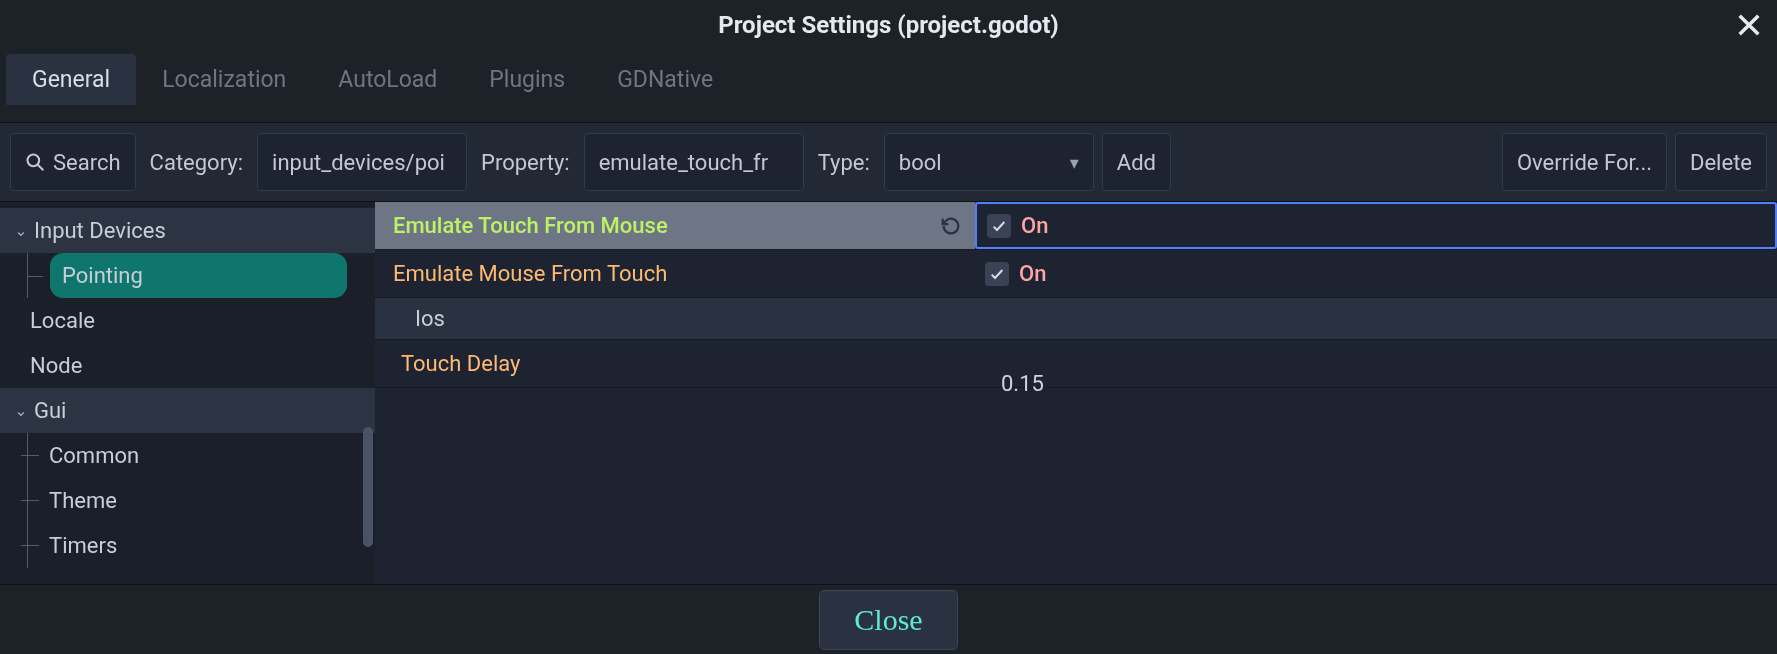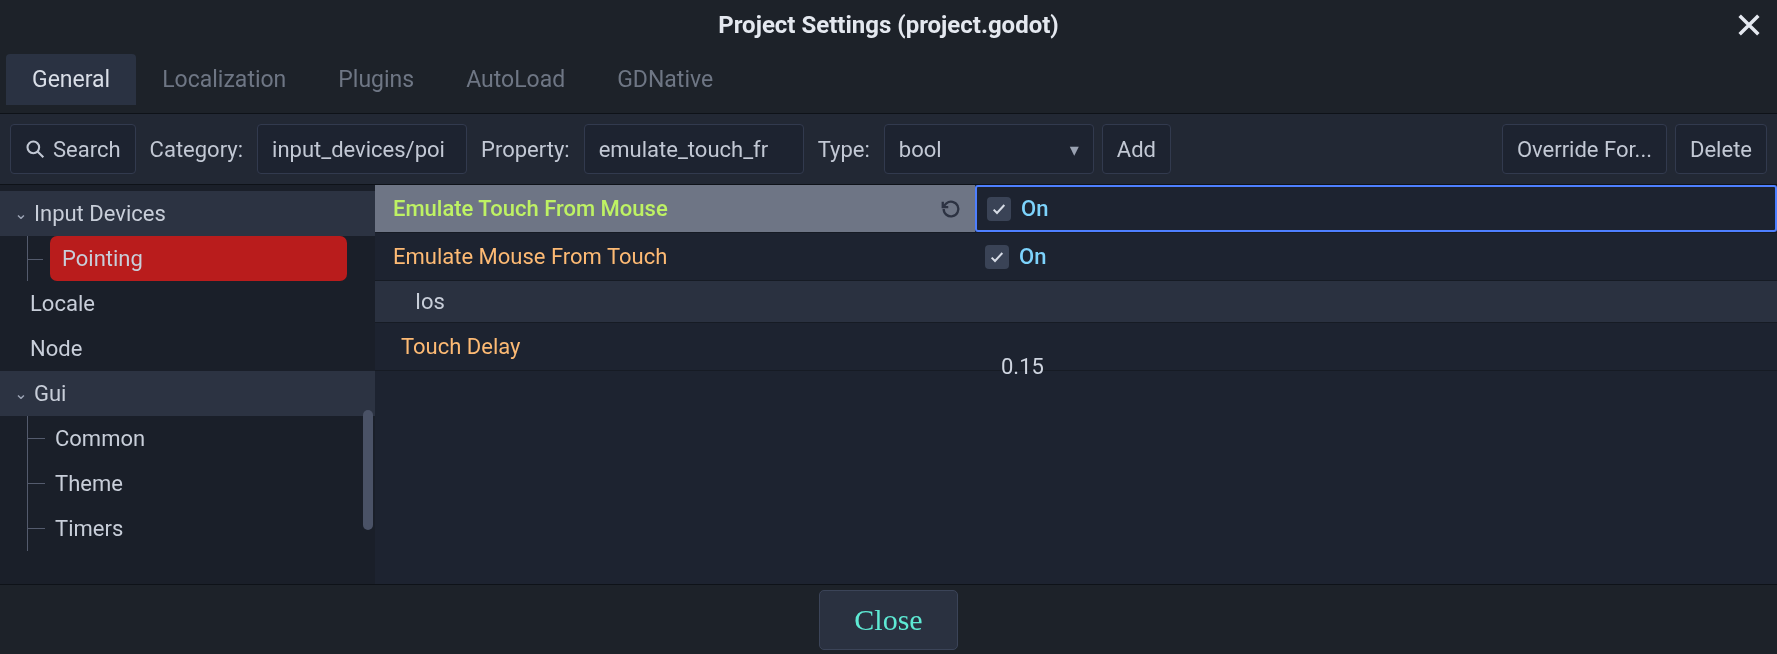--- a/index.html
+++ b/index.html
@@ -26,21 +26,21 @@
   }
   .titlebar .close-x {
     position: absolute; right: 14px; top: 50%; transform: translateY(-50%);
     width: 28px; height: 28px; display: flex; align-items: center; justify-content: center;
     color: #e4e8ef; cursor: pointer; font-size: 28px; font-weight: 700;
   }
 
   
   .tabs {
     display: flex;
-    padding: 4px 6px 8px 6px;
+    padding: 4px 6px 17px 6px;
     gap: 0;
     border-bottom: 1px solid #0e1218;
   }
   .tab {
     padding: 12px 26px;
     color: #6e7684;
     border-radius: 4px 4px 0 0;
     cursor: pointer;
     font-size: 23px;
   }
@@ -55,21 +55,21 @@
     align-items: center;
     gap: 8px;
     padding: 10px 10px;
     background: #222834;
   }
   .toolbar .label { color: #c2c8d4; white-space: nowrap; padding: 0 6px; }
   .btn, .input, .select {
     background: #1d2330;
     border: 1px solid #323a4e;
     color: #c2c8d4;
-    height: 50px;
+    height: 58px;
     border-radius: 4px;
     display: flex; align-items: center;
     padding: 0 14px;
     font-size: 22px;
     font-family: inherit;
   }
   .btn { cursor: pointer; }
   .input { outline: none; }
   .search-btn { gap: 8px; }
   .search-btn svg { width: 20px; height: 20px; }
@@ -108,21 +108,21 @@
     width: 18px; display: inline-flex; justify-content: center;
     color: #9ba3b4; margin-right: 4px; font-size: 16px;
   }
   .tree-row.child::before {
     content: ""; position: absolute; left: 27px; top: 0; bottom: 0;
     width: 1px; background: #545b6d;
   }
   .tree-row.child .branch {
     width: 18px; height: 1px; background: #545b6d; margin-left: 15px; margin-right: 10px;
   }
-  .tree-row.child { padding-left: 12px; }
+  .tree-row.child { padding-left: 6px; }
   .tree-row.selected-wrap { padding-left: 0; }
   .tree-scroll-thumb {
     position: absolute; right: 2px; top: 225px; width: 10px; height: 120px;
     background: #4a5266; border-radius: 5px;
   }
 
   
   .props {
     flex: 1 1 auto;
     background: #1d2330;
@@ -161,21 +161,21 @@
   .prop-row.modified .value {
     border: 2px solid #4e7fff;
     border-radius: 3px;
   }
   .checkbox {
     width: 24px; height: 24px; border-radius: 4px;
     background: #3a4356; display: flex; align-items: center; justify-content: center;
     cursor: pointer;
   }
   .checkbox svg { width: 16px; height: 16px; stroke: #d7dce6; stroke-width: 3; fill: none; }
-  .on-label { color: #7dd3fc; font-weight: 500; }
+  .on-label { color: #fca5a5; font-weight: 500; }
 
   .prop-row.section {
     background: #2a3140;
     height: 42px;
   }
   .prop-row.section .name { flex: 1 1 auto; padding-left: 40px; color: #c8ced9; }
 
   .prop-row.plain .name { padding-left: 26px; }
   .prop-row.plain .value { color: #cfd5e0; padding-left: 26px; margin-top: 40px; }
 
@@ -202,22 +202,22 @@
   <span class="close-x">
     <svg viewBox="0 0 24 24">
         <path d="M4 4 L20 20 M20 4 L4 20" stroke="currentColor" stroke-width="3"></path>
       </svg>
   </span>
 </div>
 
 <div class="tabs">
   <div class="tab active">General</div>
   <div class="tab">Localization</div>
+  <div class="tab">AutoLoad</div>
   <div class="tab">Plugins</div>
-  <div class="tab">AutoLoad</div>
   <div class="tab">GDNative</div>
 </div>
 
 <div class="toolbar">
   <div class="btn search-btn">
     <svg viewBox="0 0 24 24">
       <circle cx="10" cy="10" r="7" stroke="#c2c8d4" stroke-width="2.5" fill="none"></circle>
       <line x1="15" y1="15" x2="22" y2="22" stroke="#c2c8d4" stroke-width="2.5"></line>
     </svg>
     <span>Search</span>
@@ -245,21 +245,21 @@
   <div class="tree">
     <div class="tree-row group">
       <span class="exp">⌄</span>
       <span>Input Devices</span>
     </div>
     <div class="tree-row child selected-wrap">
       <span style="width:50px;display:inline-block;position:relative">
         <span style="position:absolute;left:27px;top:-22px;bottom:-22px;width:1px;background:#545b6d"></span>
         <span style="position:absolute;left:27px;top:50%;width:16px;height:1px;background:#545b6d"></span>
       </span>
-      <span class="selected" style="flex:1;height:100%;display:flex;align-items:center;padding-left:12px;background:#b91c1c;border-radius:7px;margin-right:28px">Pointing</span>
+      <span class="selected" style="flex:1;height:100%;display:flex;align-items:center;padding-left:12px;background:#0f766e;border-radius:13px;margin-right:28px">Pointing</span>
     </div>
     <div class="tree-row" style="padding-left:30px">
       <span>Locale</span>
     </div>
     <div class="tree-row" style="padding-left:30px">
       <span>Node</span>
     </div>
     <div class="tree-row group">
       <span class="exp">⌄</span>
       <span>Gui</span>

